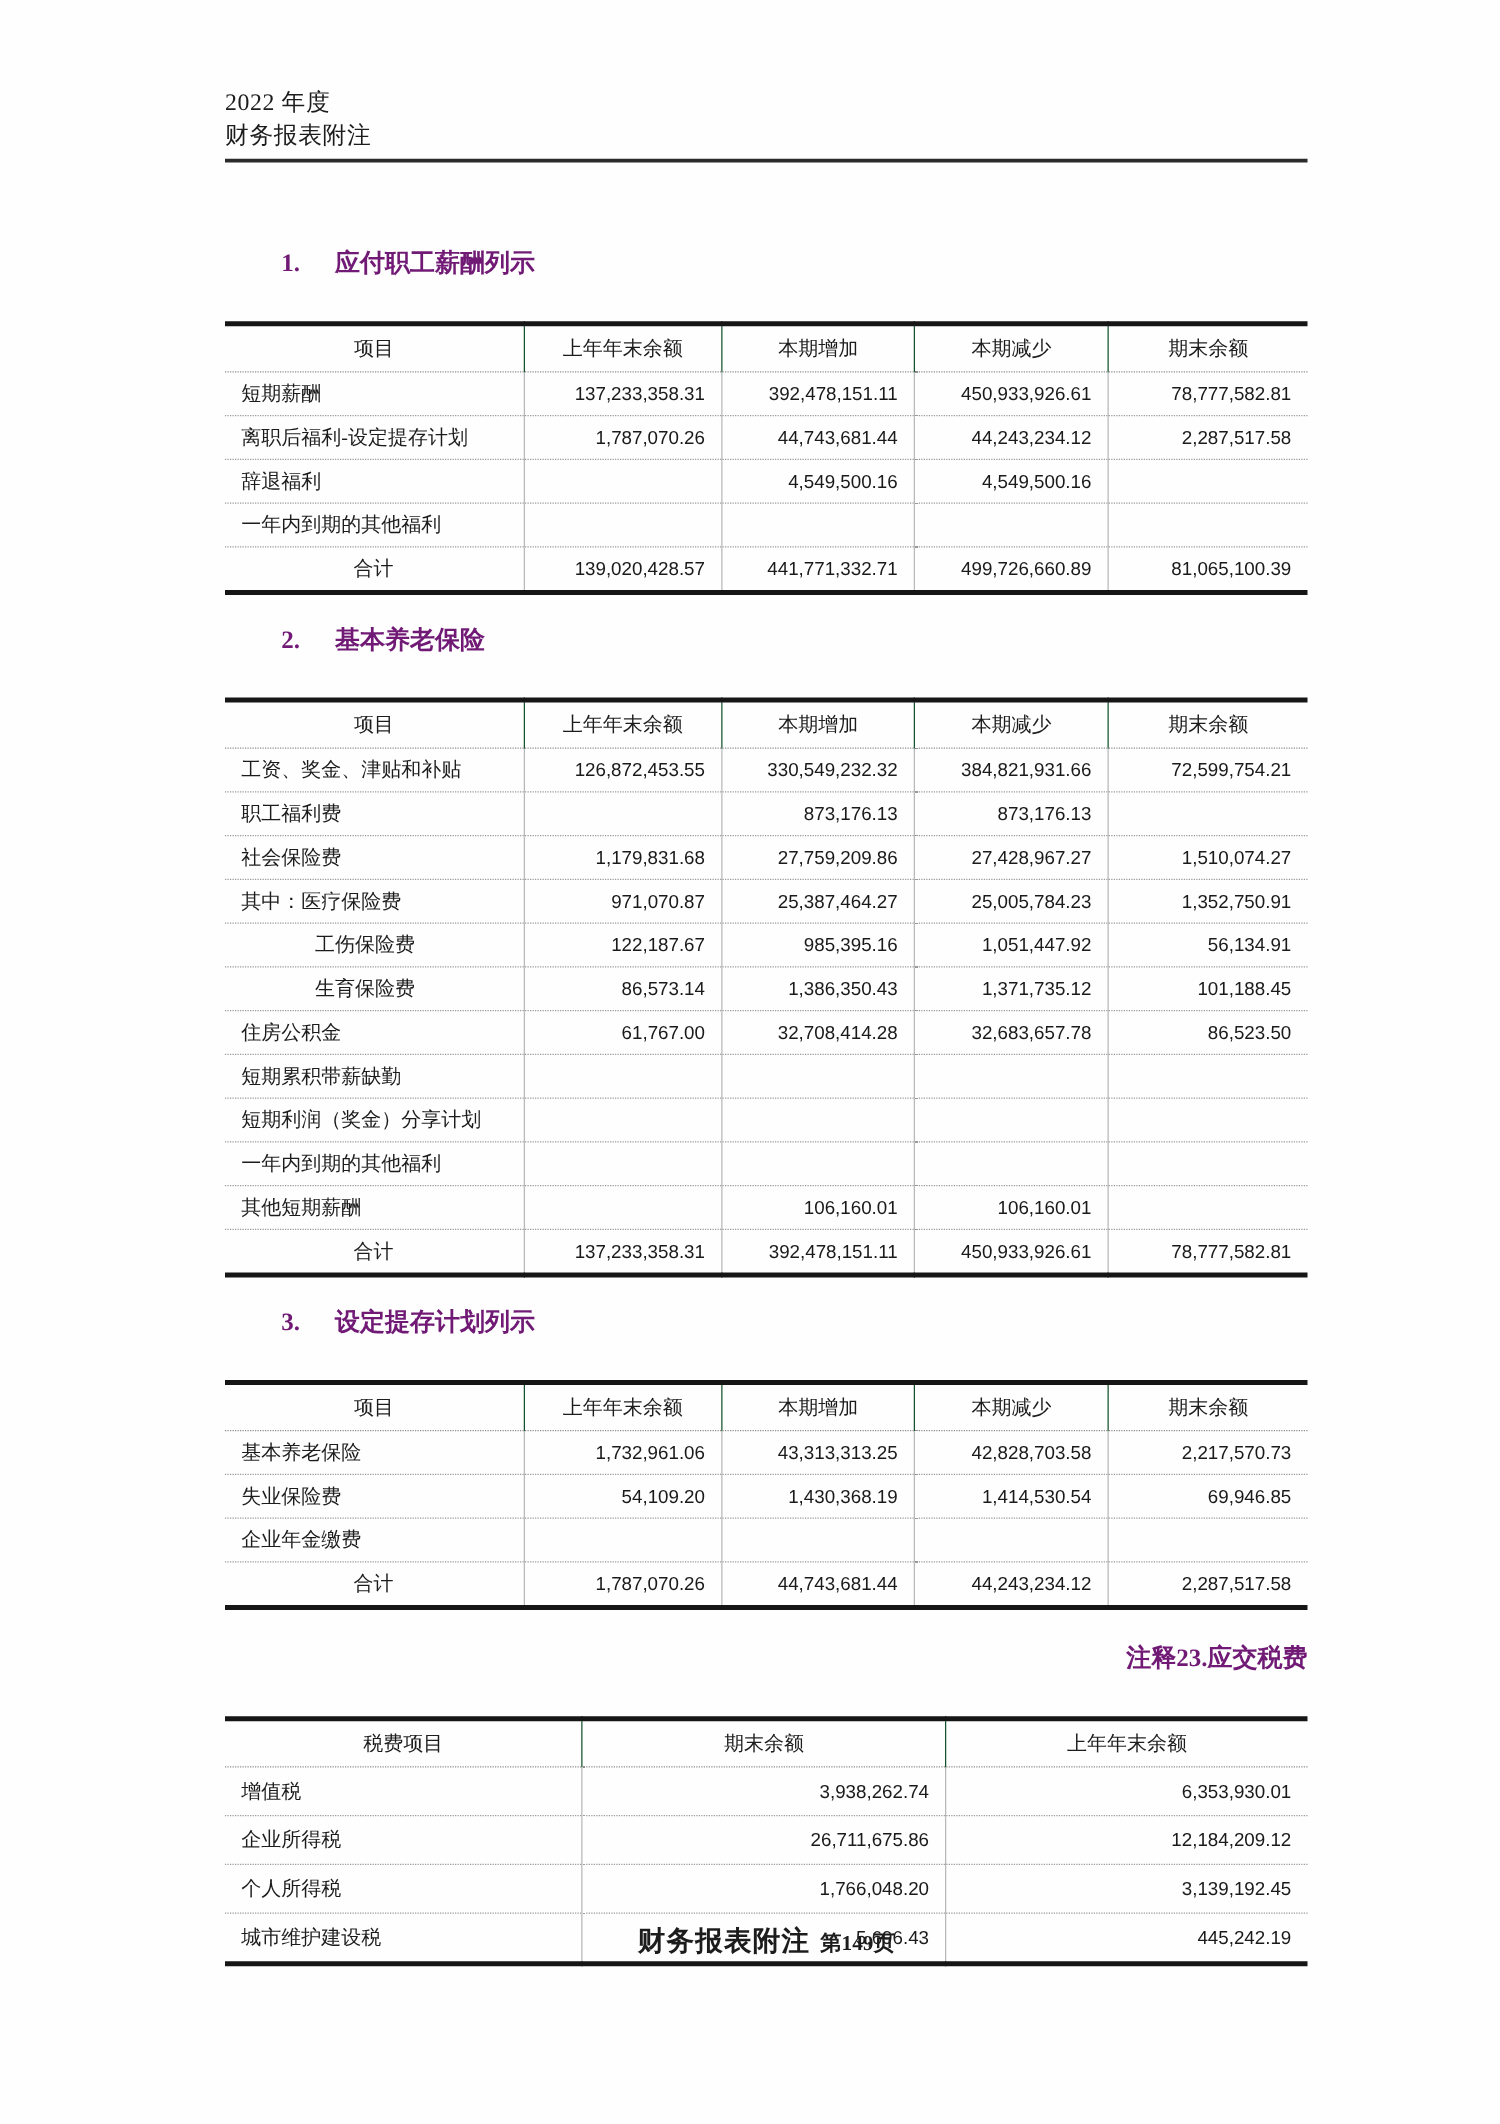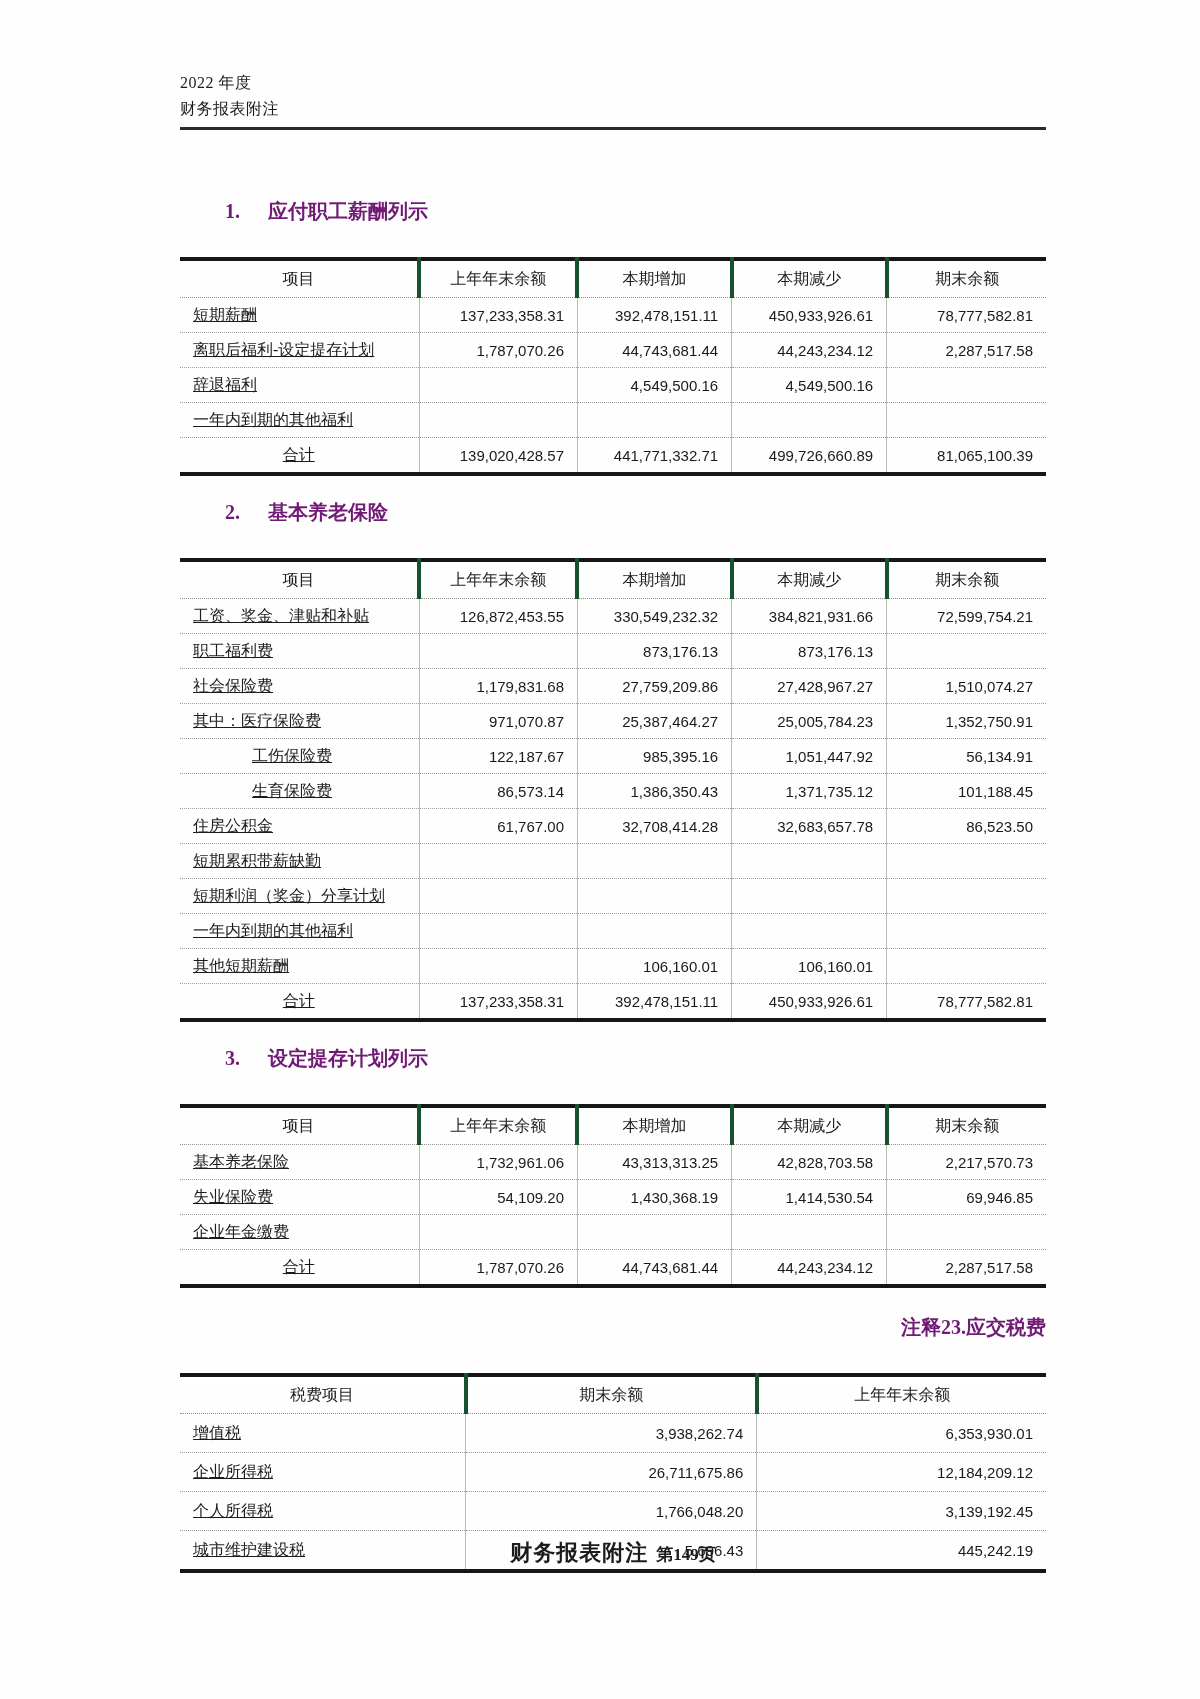--- a/index.html
+++ b/index.html
@@ -14,21 +14,21 @@
   }
   .content {
     position: absolute;
     left: 180px;
     top: 0;
     width: 866px;
   }
   
   .doc-header { margin-top: 70px; }
   .doc-header .hline {
-    font-size: 16px;
+    font-size: 19px;
     line-height: 26px;
     letter-spacing: 0.5px;
   }
   .header-rule {
     margin-top: 5px;
     height: 3px;
     background: #2b2b2b;
   }
   
   .section-heading {
@@ -61,40 +61,39 @@
   .mt-t1 { margin-top: 18px; }
   .mt-t2 { margin-top: 13px; }
   .mt-t3 { margin-top: 11px; }
   .mt-t4 { margin-top: 13px; }
   table.fin-table th {
     font-weight: normal;
     font-size: 16px;
     text-align: center;
     height: 34px;
     border-bottom: 1px dotted #8f8f8f;
-    border-left: 4px solid #14532d;
+    border-left: 1px solid #14532d;
     font-family: "Liberation Serif", "DejaVu Serif", serif;
   }
   table.fin-table td {
     height: 32px;
     border-bottom: 1px dotted #9a9a9a;
     border-left: 1px solid #b8b8b8;
     white-space: nowrap;
     overflow: hidden;
   }
   table.fin-table.tall td { height: 36px; }
   table.fin-table th:first-child,
   table.fin-table td:first-child { border-left: none; }
   table.fin-table tr:last-child td { border-bottom: none; }
   td.label-cell {
     font-size: 16px;
     text-align: left;
     padding-left: 13px;
     font-family: "Liberation Serif", "DejaVu Serif", serif;
-    text-decoration: underline;
   }
   td.label-cell.indent { padding-left: 72px; }
   td.label-cell.total-label { text-align: center; padding-left: 0; }
   td.value-cell {
     font-size: 15px;
     text-align: right;
     padding-right: 13px;
     font-family: "Liberation Sans", "DejaVu Sans", sans-serif;
     color: #1a1a1a;
   }

